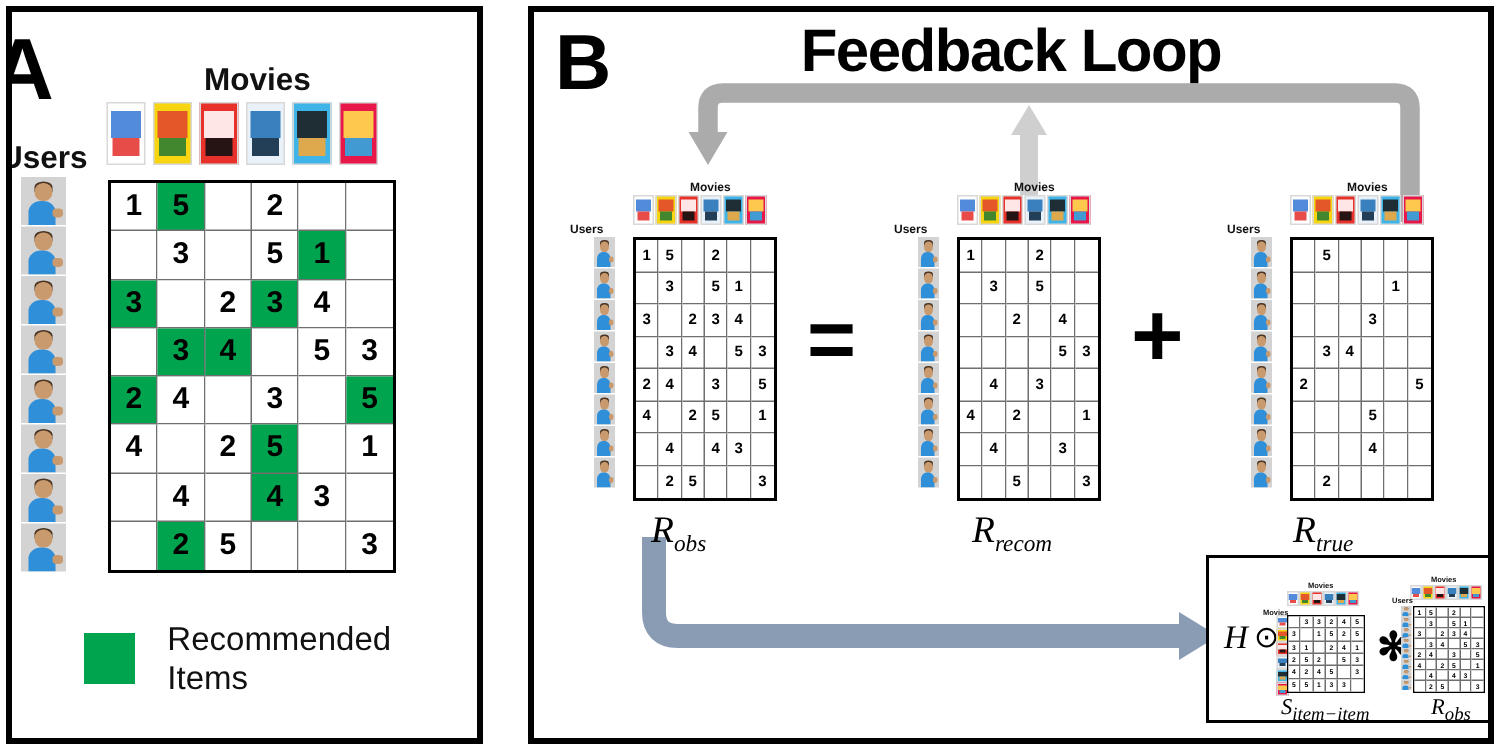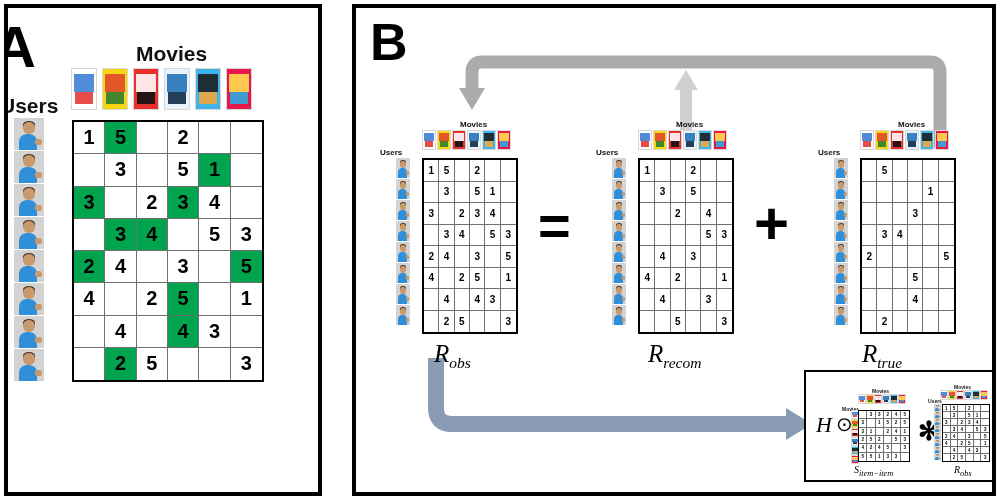--- a/index.html
+++ b/index.html
@@ -131,21 +131,21 @@
     font-size: 20px; color: #000;
   }
   #insetStar {
     position: absolute; left: 112px; top: 44px;
     font-size: 26px; color: #000; font-weight: bold;
   }
 
   .tiny-label { position: absolute; font-size: 5px; color: #111; font-weight: bold; }
   .tiny-math {
     position: absolute; font-family: "Liberation Serif", serif;
-    font-style: italic; font-size: 10px; color: #000; white-space: nowrap;
+    font-style: italic; font-size: 15px; color: #000; white-space: nowrap;
   }
 
   svg { display: block; }
   .svg-layer { position: absolute; left: 0; top: 0; pointer-events: none; }
 </style>
 </head>
 <body>
 
 <div id="root">
 
@@ -278,24 +278,29 @@
         <div class="cell">3</div>
         <div class="cell lastcol"></div>
         <div class="cell lastrow"></div>
         <div class="cell lastrow hl">2</div>
         <div class="cell lastrow">5</div>
         <div class="cell lastrow"></div>
         <div class="cell lastrow"></div>
         <div class="cell lastcol lastrow">3</div>
       </div>
 
+    <div id="legend">
+      <div class="swatch"></div>
+      <div class="legend-text">Recommended Items</div>
+    </div>
   </div>
 
   <div class="panel" id="panelB">
     <div class="panel-letter" id="letterB">B</div>
+    <div id="fbTitle">Feedback Loop</div>
 
     <svg class="svg-layer" id="arrowLayer" width="644" height="492">
 
       <path id="loopPath" d="M 584 140 L 584 64 Q 584 54 574 54 L 126 54 Q 116 54 116 64 L 116 82" fill="none" stroke="#ababab" stroke-width="13" stroke-linecap="butt"></path>
       <polygon id="loopHead" points="103,80 129,80 116,102" fill="#ababab"></polygon>
 
       <rect id="upStem" x="324" y="80" width="12" height="42" fill="#cfcfcf"></rect>
       <polygon id="upHead" points="318,82 342,82 330,62" fill="#cfcfcf"></polygon>
 
       <path id="botPath" d="M 80 350 L 80 400 Q 80 416 96 416 L 432 416" fill="none" stroke="#8a9bb4" stroke-width="16" stroke-linejoin="round" stroke-linecap="butt"></path>

